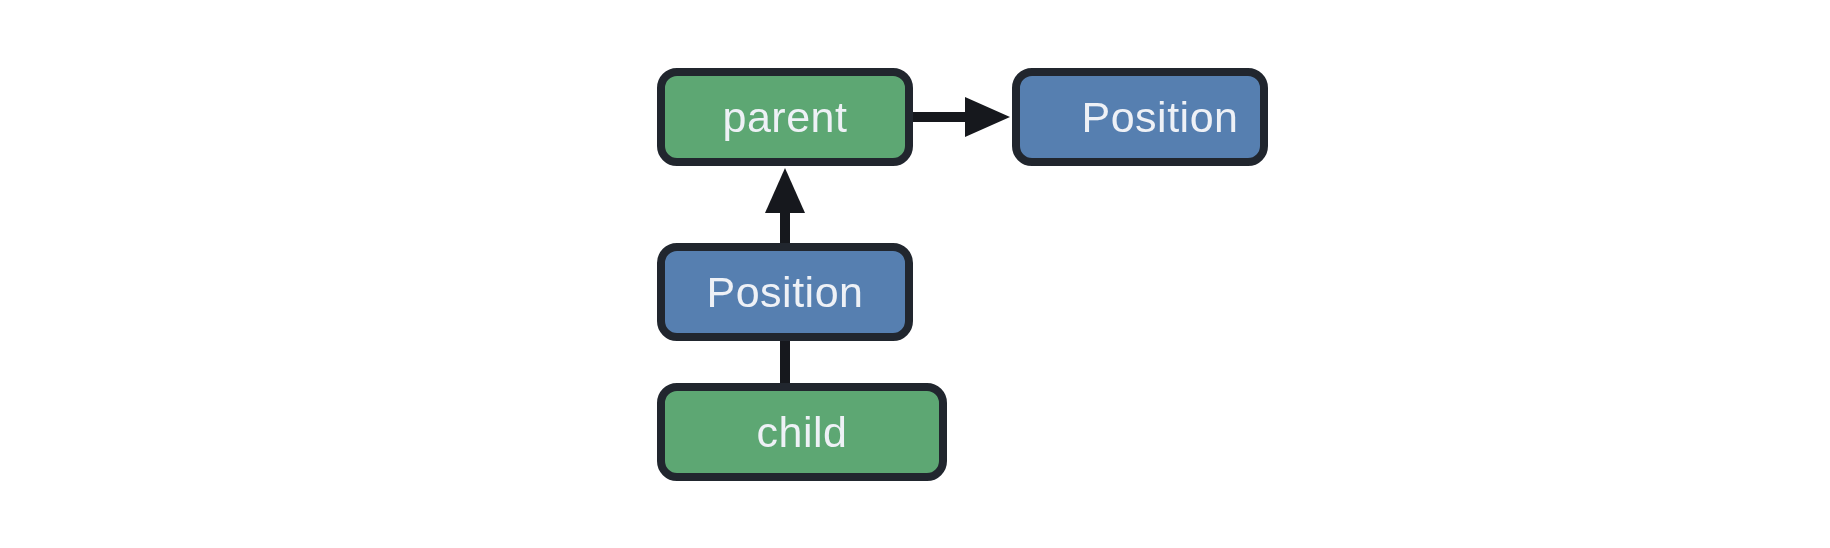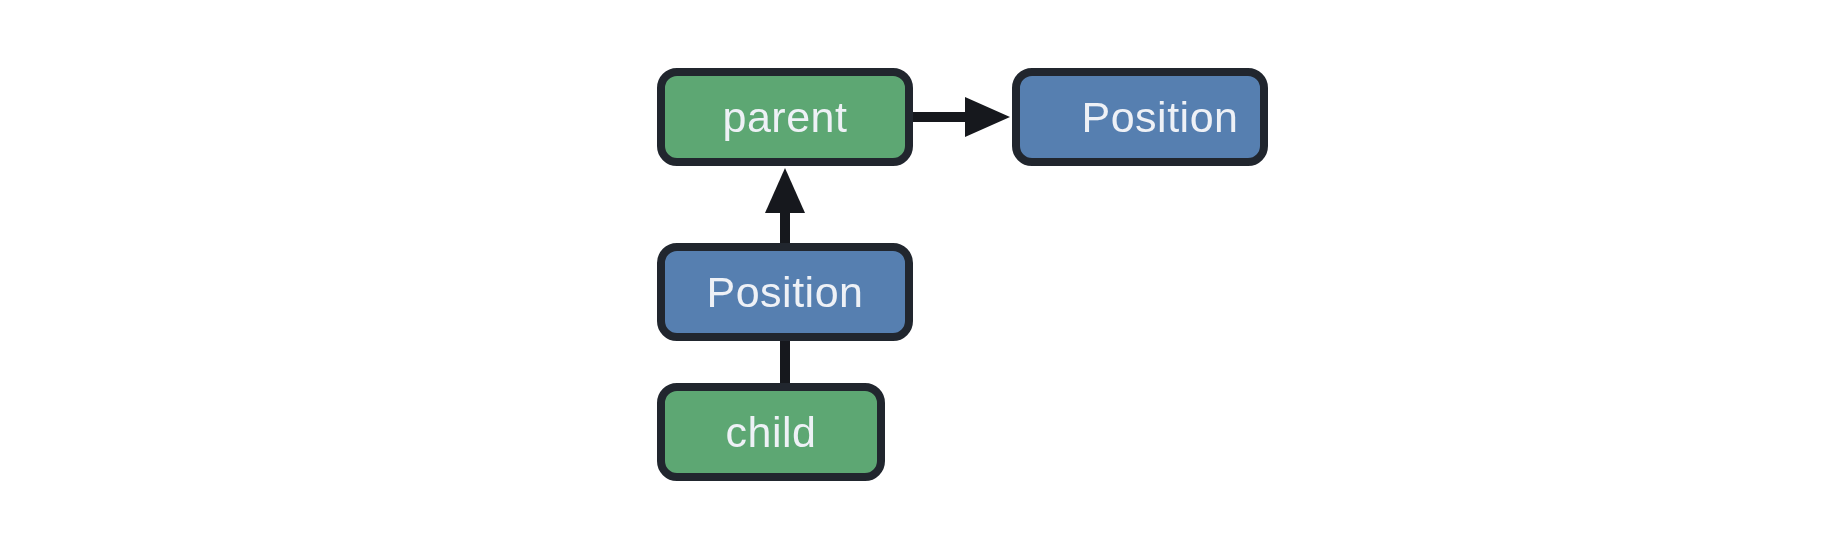--- a/index.html
+++ b/index.html
@@ -60,17 +60,17 @@
   <div id="nodes">
       <div class="node green" style="left: 657px; top: 68px; width: 256px; height: 98px;">
         <span>parent</span>
       </div>
       <div class="node blue" style="left: 1012px; top: 68px; width: 256px; height: 98px; padding-left: 40px;">
         <span>Position</span>
       </div>
       <div class="node blue" style="left: 657px; top: 243px; width: 256px; height: 98px;">
         <span>Position</span>
       </div>
-      <div class="node green" style="left: 657px; top: 383px; width: 228px; height: 98px;">
+      <div class="node green" style="left: 657px; top: 383px; width: 290px; height: 98px;">
         <span>child</span>
       </div>
     </div>
 </div>
 
 </body></html>

